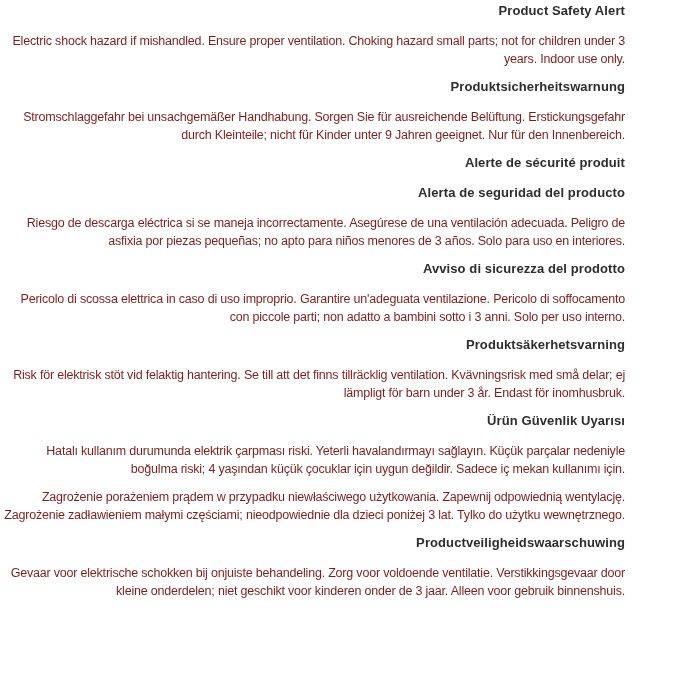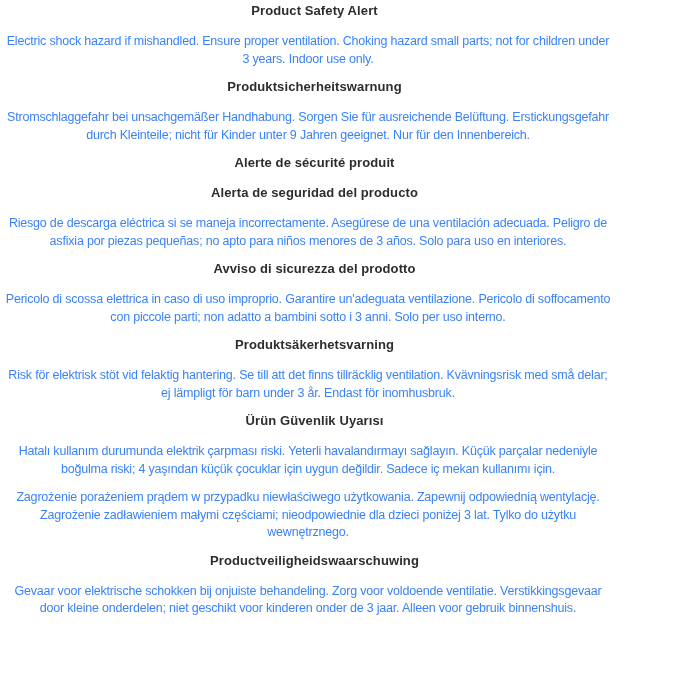--- a/index.html
+++ b/index.html
@@ -10,39 +10,39 @@
   body {
     width: 679px;
     font-family: "Liberation Sans", sans-serif;
     -webkit-font-smoothing: antialiased;
   }
   .doc {
     box-sizing: border-box;
     width: 629px;
     min-height: 688px;
     padding: 3px 4px 0 4px;
-    text-align: center;
+    text-align: right;
   }
   .section {
     margin: 0;
   }
   .section-heading {
     font-size: 13px;
     font-weight: bold;
     color: #2d2d2d;
     line-height: 16px;
     letter-spacing: 0.1px;
     margin: 0 0 14px 0;
   }
   .section-body {
     font-size: 12.5px;
-    color: #3b82f6;
+    color: #7f1d1d;
     line-height: 17.5px;
     letter-spacing: -0.2px;
-    margin: 0 13px 11px 0;
+    margin: 0 0 11px 0;
   }
 </style>
 </head>
 <body>
 
 <div class="doc">
 
   <section class="section">
     <h2 class="section-heading">Product Safety Alert</h2>
     <p class="section-body">Electric shock hazard if mishandled. Ensure proper ventilation. Choking hazard small parts; not for children under 3 years. Indoor use only.</p>

